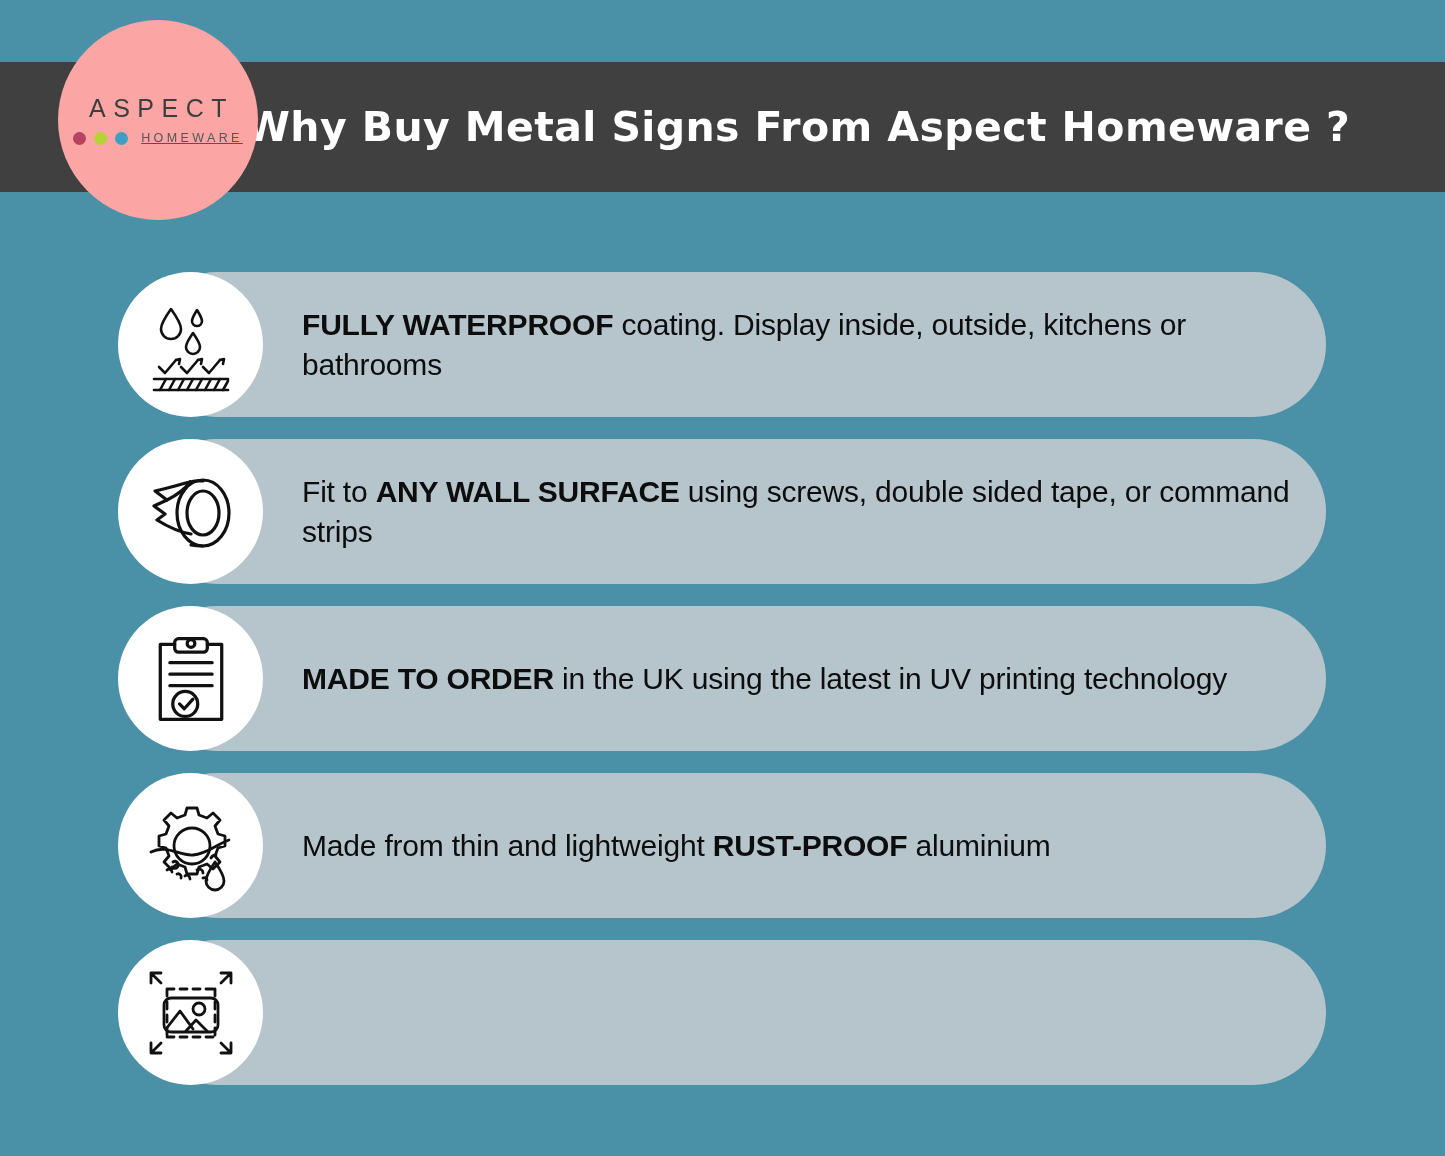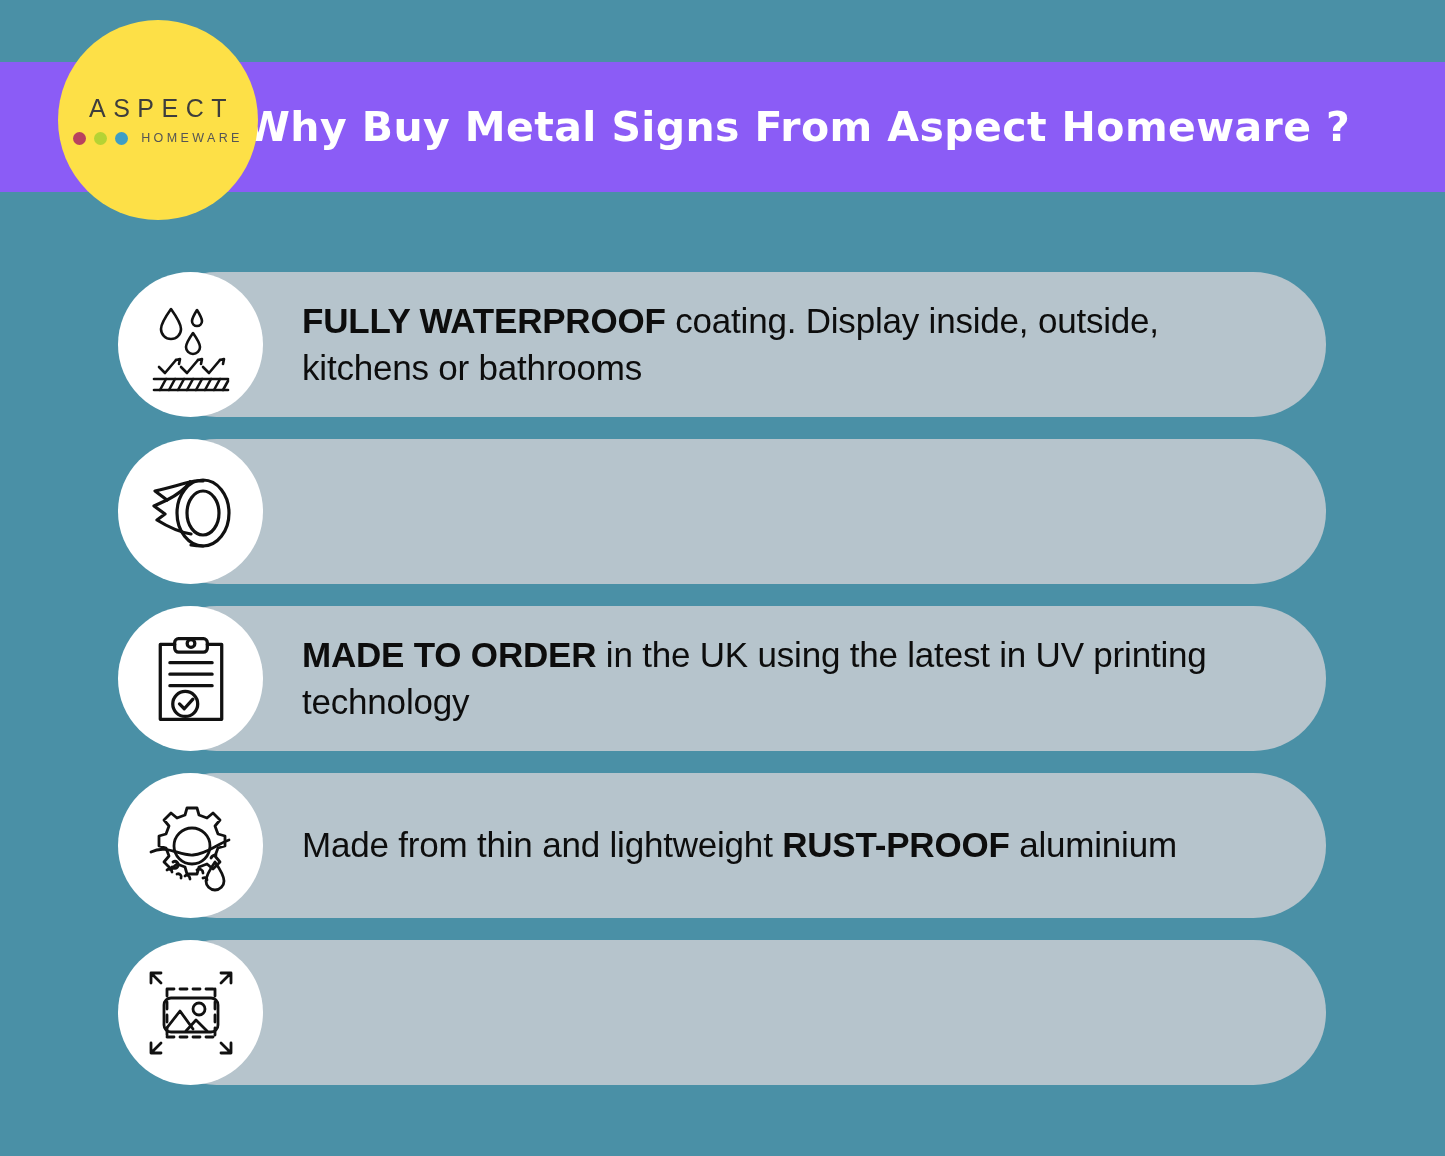--- a/index.html
+++ b/index.html
@@ -19,21 +19,21 @@
     background: #4a90a6;
   }
 
   
   #header-band {
     position: absolute;
     left: 0;
     top: 62px;
     width: 1445px;
     height: 130px;
-    background: #8b5cf6;
+    background: #404040;
     display: flex;
     align-items: center;
     justify-content: center;
   }
 
   #header-title {
     color: #ffffff;
     font-family: "DejaVu Sans", sans-serif;
     font-size: 41px;
     font-weight: bold;
@@ -44,21 +44,21 @@
   }
 
   
   #logo-badge {
     position: absolute;
     left: 58px;
     top: 20px;
     width: 200px;
     height: 200px;
     border-radius: 50%;
-    background: #fde047;
+    background: #fca5a5;
     display: flex;
     flex-direction: column;
     align-items: center;
     justify-content: center;
     z-index: 5;
   }
 
   #logo-wordmark {
     font-family: "Liberation Sans", sans-serif;
     font-size: 25px;
@@ -75,20 +75,21 @@
     margin-top: 11px;
   }
   .logo-dot { width: 13px; height: 13px; border-radius: 50%; margin-right: 8px; }
   #logo-subtext {
     font-family: "Liberation Sans", sans-serif;
     font-size: 12.5px;
     letter-spacing: 3.4px;
     color: #555555;
     margin-left: 5px;
     line-height: 1;
+    text-decoration: underline;
   }
 
   
   #features {
     position: absolute;
     left: 0;
     top: 272px;
     width: 1445px;
   }
 
@@ -126,21 +127,21 @@
   .feature-text {
     position: absolute;
     left: 302px;
     top: 0;
     width: 990px;
     height: 145px;
     display: flex;
     align-items: center;
     z-index: 2;
     font-family: "Liberation Sans", sans-serif;
-    font-size: 35px;
+    font-size: 30px;
     line-height: 1.32;
     color: #0d0d0d;
     letter-spacing: -0.2px;
   }
   .feature-text b { font-weight: bold; }
 </style>
 </head>
 <body>
 
 <div id="page">
@@ -189,20 +190,23 @@
       <div class="feature-icon-circle">
         <svg width="100" height="100" viewBox="0 0 100 100" fill="none" stroke="#111" stroke-width="3.2" stroke-linecap="round" stroke-linejoin="round">
           <ellipse cx="62" cy="51" rx="26" ry="33"></ellipse>
           <ellipse cx="62" cy="51" rx="16" ry="22"></ellipse>
           <path d="M49 20 C40 22 28 26 14 29 l12 9 l-13 6 l11 8 l-8 6 c8 5 22 12 34 14"></path>
           <path d="M49 20 C57 18 60 19 62 19"></path>
           <path d="M50 83 C55 84 58 84 62 84"></path>
           <path d="M26 38 C34 34 44 27 49 20"></path>
         </svg>
       </div>
+      <div class="feature-text">
+        <div><span>Fit to </span><b>ANY WALL SURFACE</b><span> using screws, double sided tape, or command strips</span></div>
+      </div>
     </div>
 
     <div class="feature-row">
       <div class="feature-pill"></div>
       <div class="feature-icon-circle">
         <svg width="96" height="96" viewBox="0 0 100 100" fill="none" stroke="#111" stroke-width="3.4" stroke-linecap="round" stroke-linejoin="round">
           <path d="M33 14 h-15 v78 h64 v-78 h-15"></path>
           <rect x="33" y="8" width="34" height="14" rx="4"></rect>
           <circle cx="50" cy="13" r="4"></circle>
           <path d="M28 33 h44 M28 45 h44 M28 57 h44"></path>

